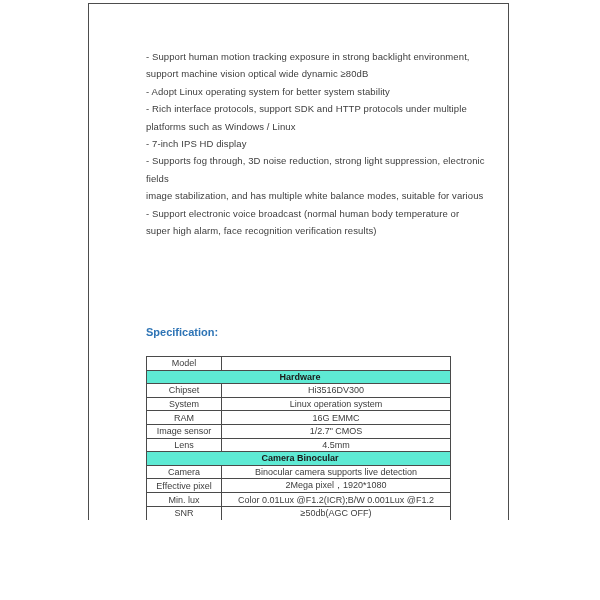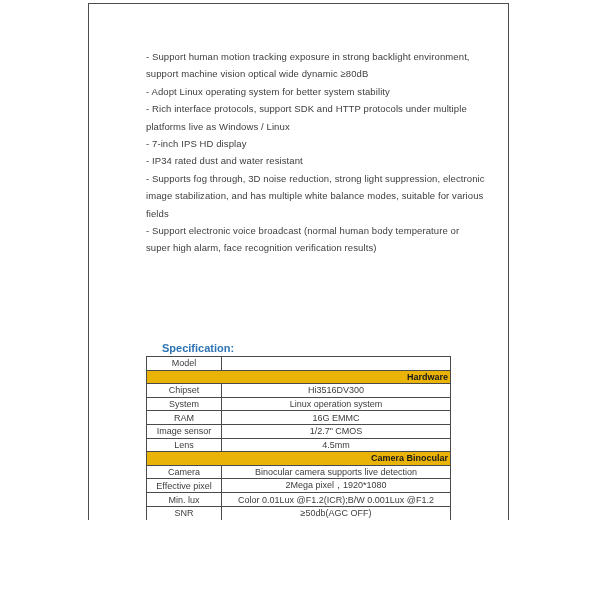--- a/index.html
+++ b/index.html
@@ -35,21 +35,21 @@
     line-height: 17.4px;
     letter-spacing: 0.1px;
   }
   .intro .line {
     white-space: nowrap;
   }
   .heading {
     position: absolute;
     left: 57px;
     top: 322px;
-    margin: 16px;
+    margin: 0;
     font-size: 11px;
     font-weight: bold;
     color: #2e74b5;
   }
   table.spec {
     position: absolute;
     left: 57px;
     top: 352px;
     width: 305px;
     border-collapse: collapse;
@@ -62,44 +62,43 @@
     border: 1px solid #4a4a4a;
     height: 12.6px;
     padding: 0 2px;
     text-align: center;
     vertical-align: middle;
     overflow: hidden;
     white-space: nowrap;
   }
   table.spec td.label { width: 70px; }
   table.spec tr.section td {
-    background: #eab308;
+    background: #5eead4;
     color: #1a1a1a;
     font-weight: bold;
-    text-align: right;
+    text-align: center;
     padding-left: 5px;
   }
 </style>
 </head>
 <body>
 
 <div class="canvas">
   <div class="page">
 
     <div class="intro">
       <div class="line">- Support human motion tracking exposure in strong backlight environment,</div>
       <div class="line">support machine vision optical wide dynamic ≥80dB</div>
       <div class="line">- Adopt Linux operating system for better system stability</div>
       <div class="line">- Rich interface protocols, support SDK and HTTP protocols under multiple</div>
-      <div class="line">platforms live as Windows / Linux</div>
+      <div class="line">platforms such as Windows / Linux</div>
       <div class="line">- 7-inch IPS HD display</div>
-      <div class="line">- IP34 rated dust and water resistant</div>
       <div class="line">- Supports fog through, 3D noise reduction, strong light suppression, electronic</div>
+      <div class="line">fields</div>
       <div class="line">image stabilization, and has multiple white balance modes, suitable for various</div>
-      <div class="line">fields</div>
       <div class="line">- Support electronic voice broadcast (normal human body temperature or</div>
       <div class="line">super high alarm, face recognition verification results)</div>
     </div>
 
     <h2 class="heading">Specification:</h2>
 
     <table class="spec">
       <tbody>
         <tr>
           <td class="label">Model</td>

